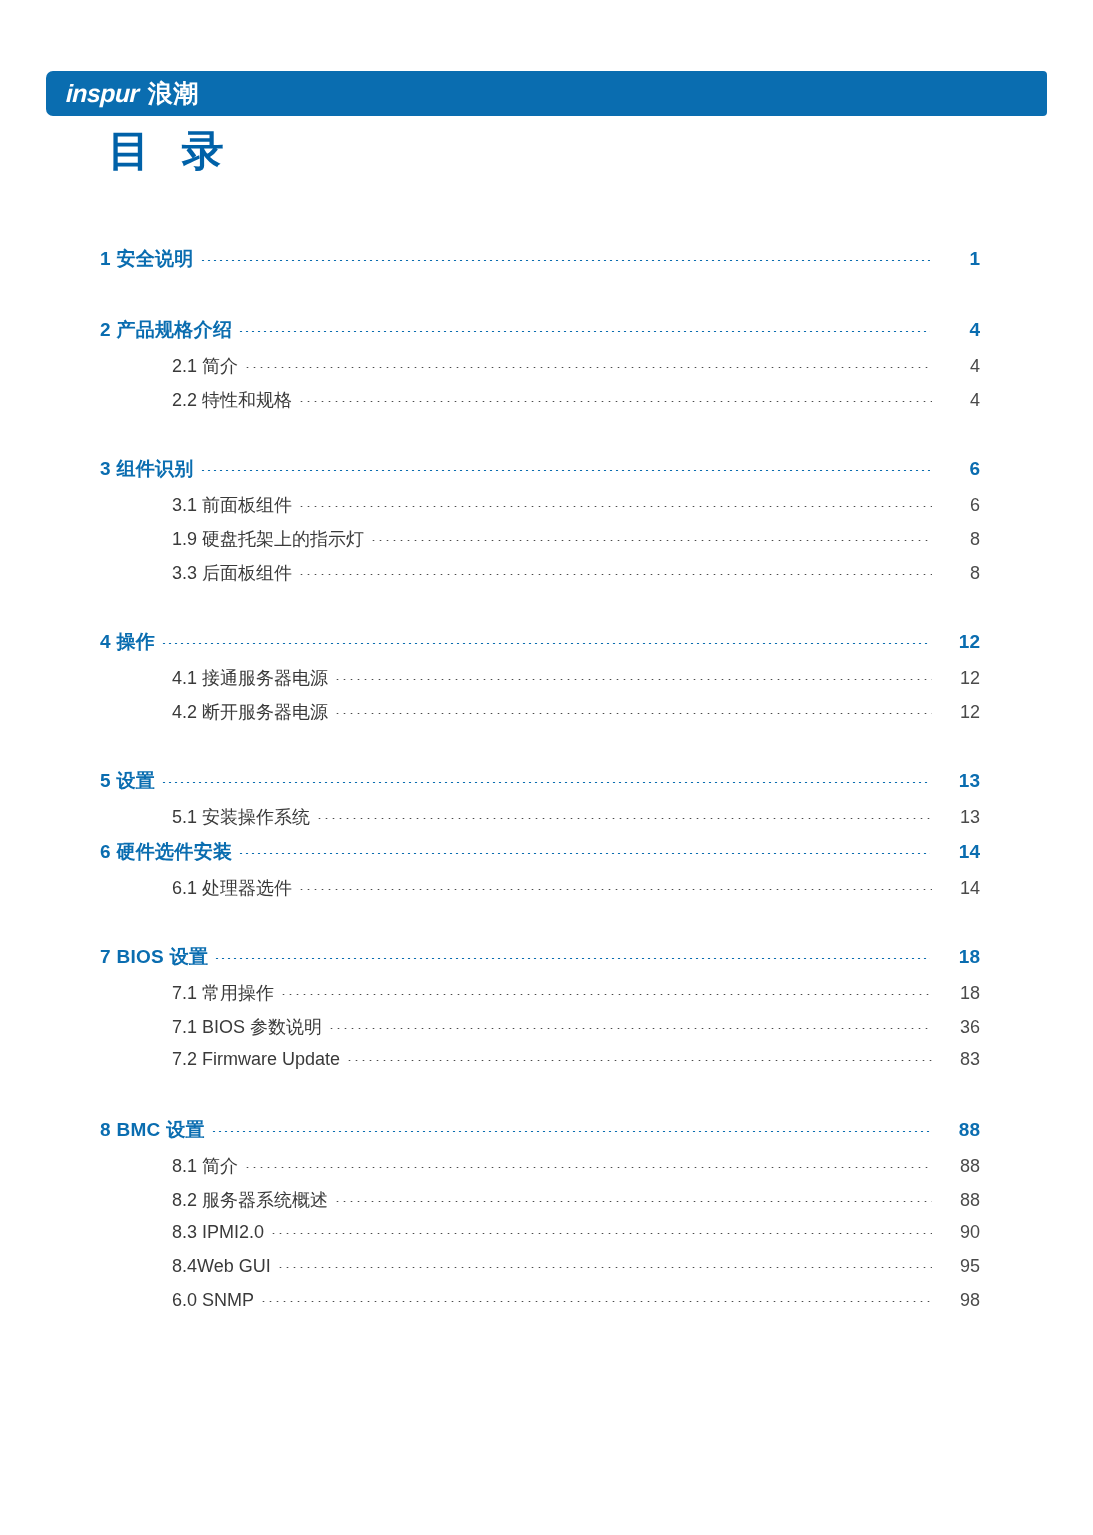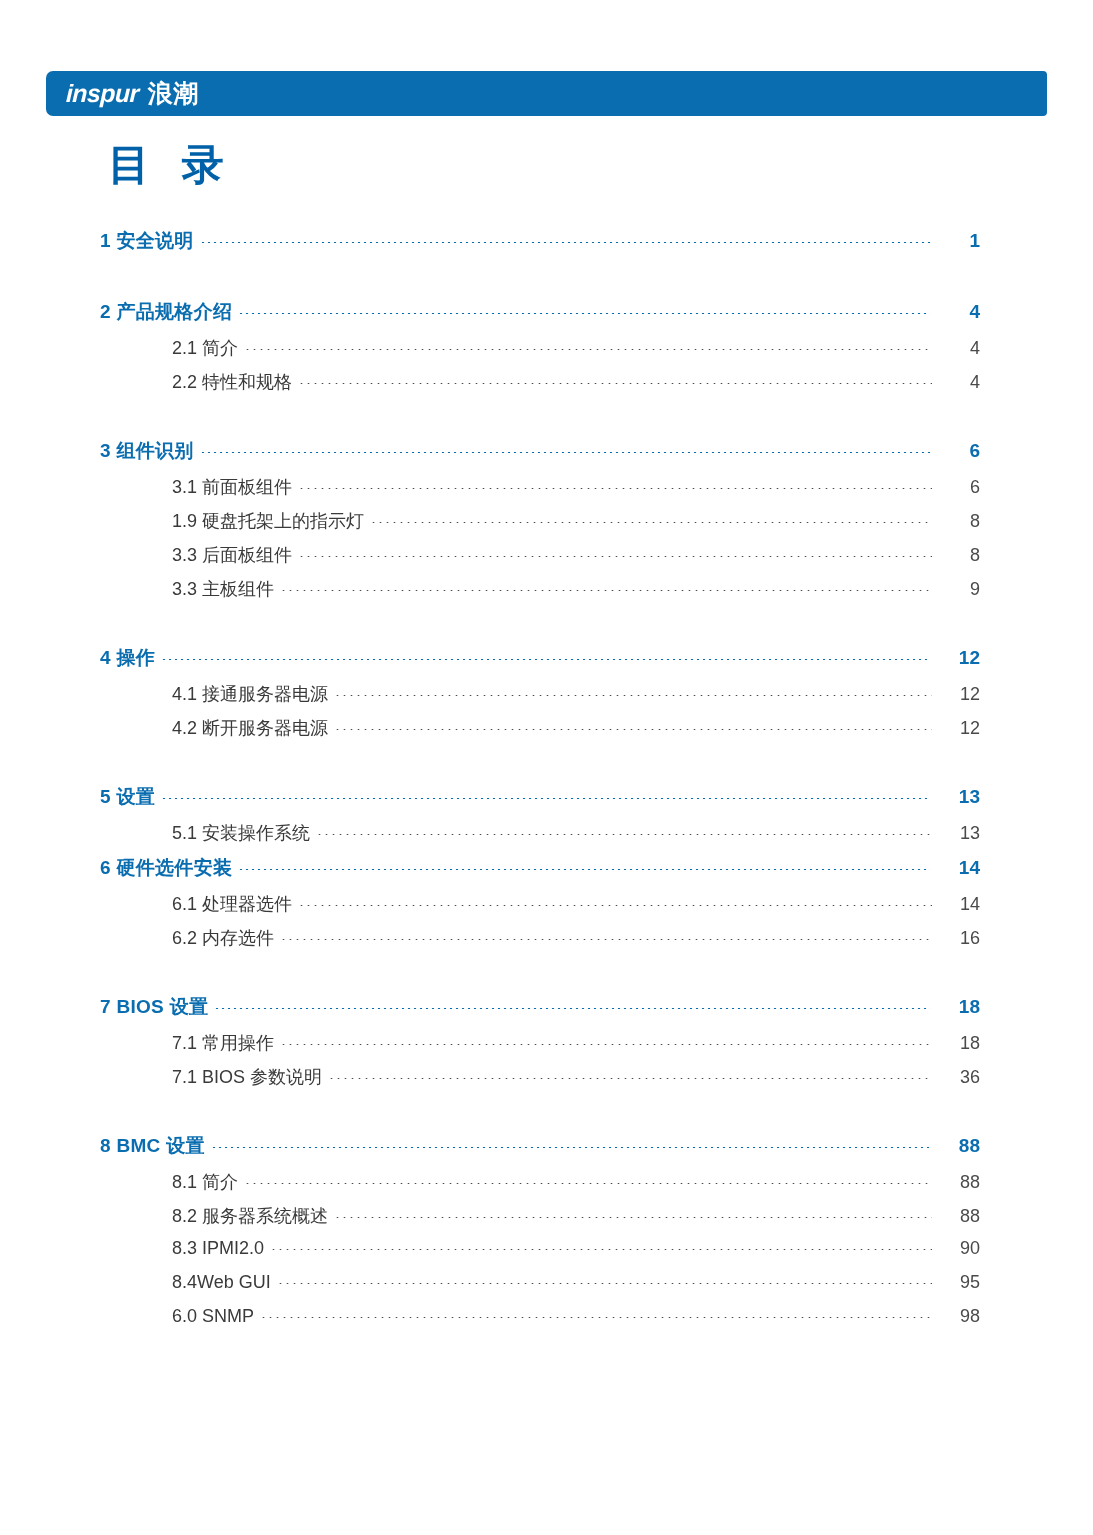--- a/index.html
+++ b/index.html
@@ -49,33 +49,33 @@
     font-size: 25px;
     font-weight: bold;
     line-height: 1;
     letter-spacing: 0.5px;
   }
 
   
   .page-title {
     position: absolute;
     left: 108px;
-    top: 142px;
+    top: 128px;
     font-size: 42px;
     font-weight: bold;
     color: #0061a8;
     letter-spacing: 10px;
     line-height: 1.1;
   }
 
   
   .toc {
     position: absolute;
     left: 0;
-    top: 228px;
+    top: 246px;
     width: 1054px;
   }
   .toc-group {
     margin-bottom: 0;
   }
   .toc-group.gap-after {
     margin-bottom: 34px;
   }
 
   .toc-row {
@@ -204,25 +204,20 @@
       <div class="toc-row level2">
         <span class="toc-label">1.9 硬盘托架上的指示灯</span>
         <span class="toc-leader"></span>
         <span class="toc-page">8</span>
       </div>
       <div class="toc-row level2">
         <span class="toc-label">3.3 后面板组件</span>
         <span class="toc-leader"></span>
         <span class="toc-page">8</span>
       </div>
-      <div class="toc-row level2">
-        <span class="toc-label">3.3 主板组件</span>
-        <span class="toc-leader"></span>
-        <span class="toc-page">9</span>
-      </div>
     </div>
     <div class="toc-group gap-after">
       <div class="toc-row level1">
         <span class="toc-label">4 操作</span>
         <span class="toc-leader"></span>
         <span class="toc-page">12</span>
       </div>
       <div class="toc-row level2">
         <span class="toc-label">4.1 接通服务器电源</span>
         <span class="toc-leader"></span>
@@ -250,42 +245,42 @@
       <div class="toc-row level1">
         <span class="toc-label">6 硬件选件安装</span>
         <span class="toc-leader"></span>
         <span class="toc-page">14</span>
       </div>
       <div class="toc-row level2">
         <span class="toc-label">6.1 处理器选件</span>
         <span class="toc-leader"></span>
         <span class="toc-page">14</span>
       </div>
-      <div class="toc-row level2">
-        <span class="toc-label">6.2 内存选件</span>
-        <span class="toc-leader"></span>
-        <span class="toc-page">16</span>
-      </div>
     </div>
     <div class="toc-group gap-after">
       <div class="toc-row level1">
         <span class="toc-label">7 BIOS 设置</span>
         <span class="toc-leader"></span>
         <span class="toc-page">18</span>
       </div>
       <div class="toc-row level2">
         <span class="toc-label">7.1 常用操作</span>
         <span class="toc-leader"></span>
         <span class="toc-page">18</span>
       </div>
       <div class="toc-row level2">
         <span class="toc-label">7.1 BIOS 参数说明</span>
         <span class="toc-leader"></span>
         <span class="toc-page">36</span>
       </div>
+      <div class="toc-row level2">
+        <span class="toc-label">7.2 Firmware Update</span>
+        <span class="toc-leader"></span>
+        <span class="toc-page">83</span>
+      </div>
     </div>
     <div class="toc-group">
       <div class="toc-row level1">
         <span class="toc-label">8 BMC 设置</span>
         <span class="toc-leader"></span>
         <span class="toc-page">88</span>
       </div>
       <div class="toc-row level2">
         <span class="toc-label">8.1 简介</span>
         <span class="toc-leader"></span>

